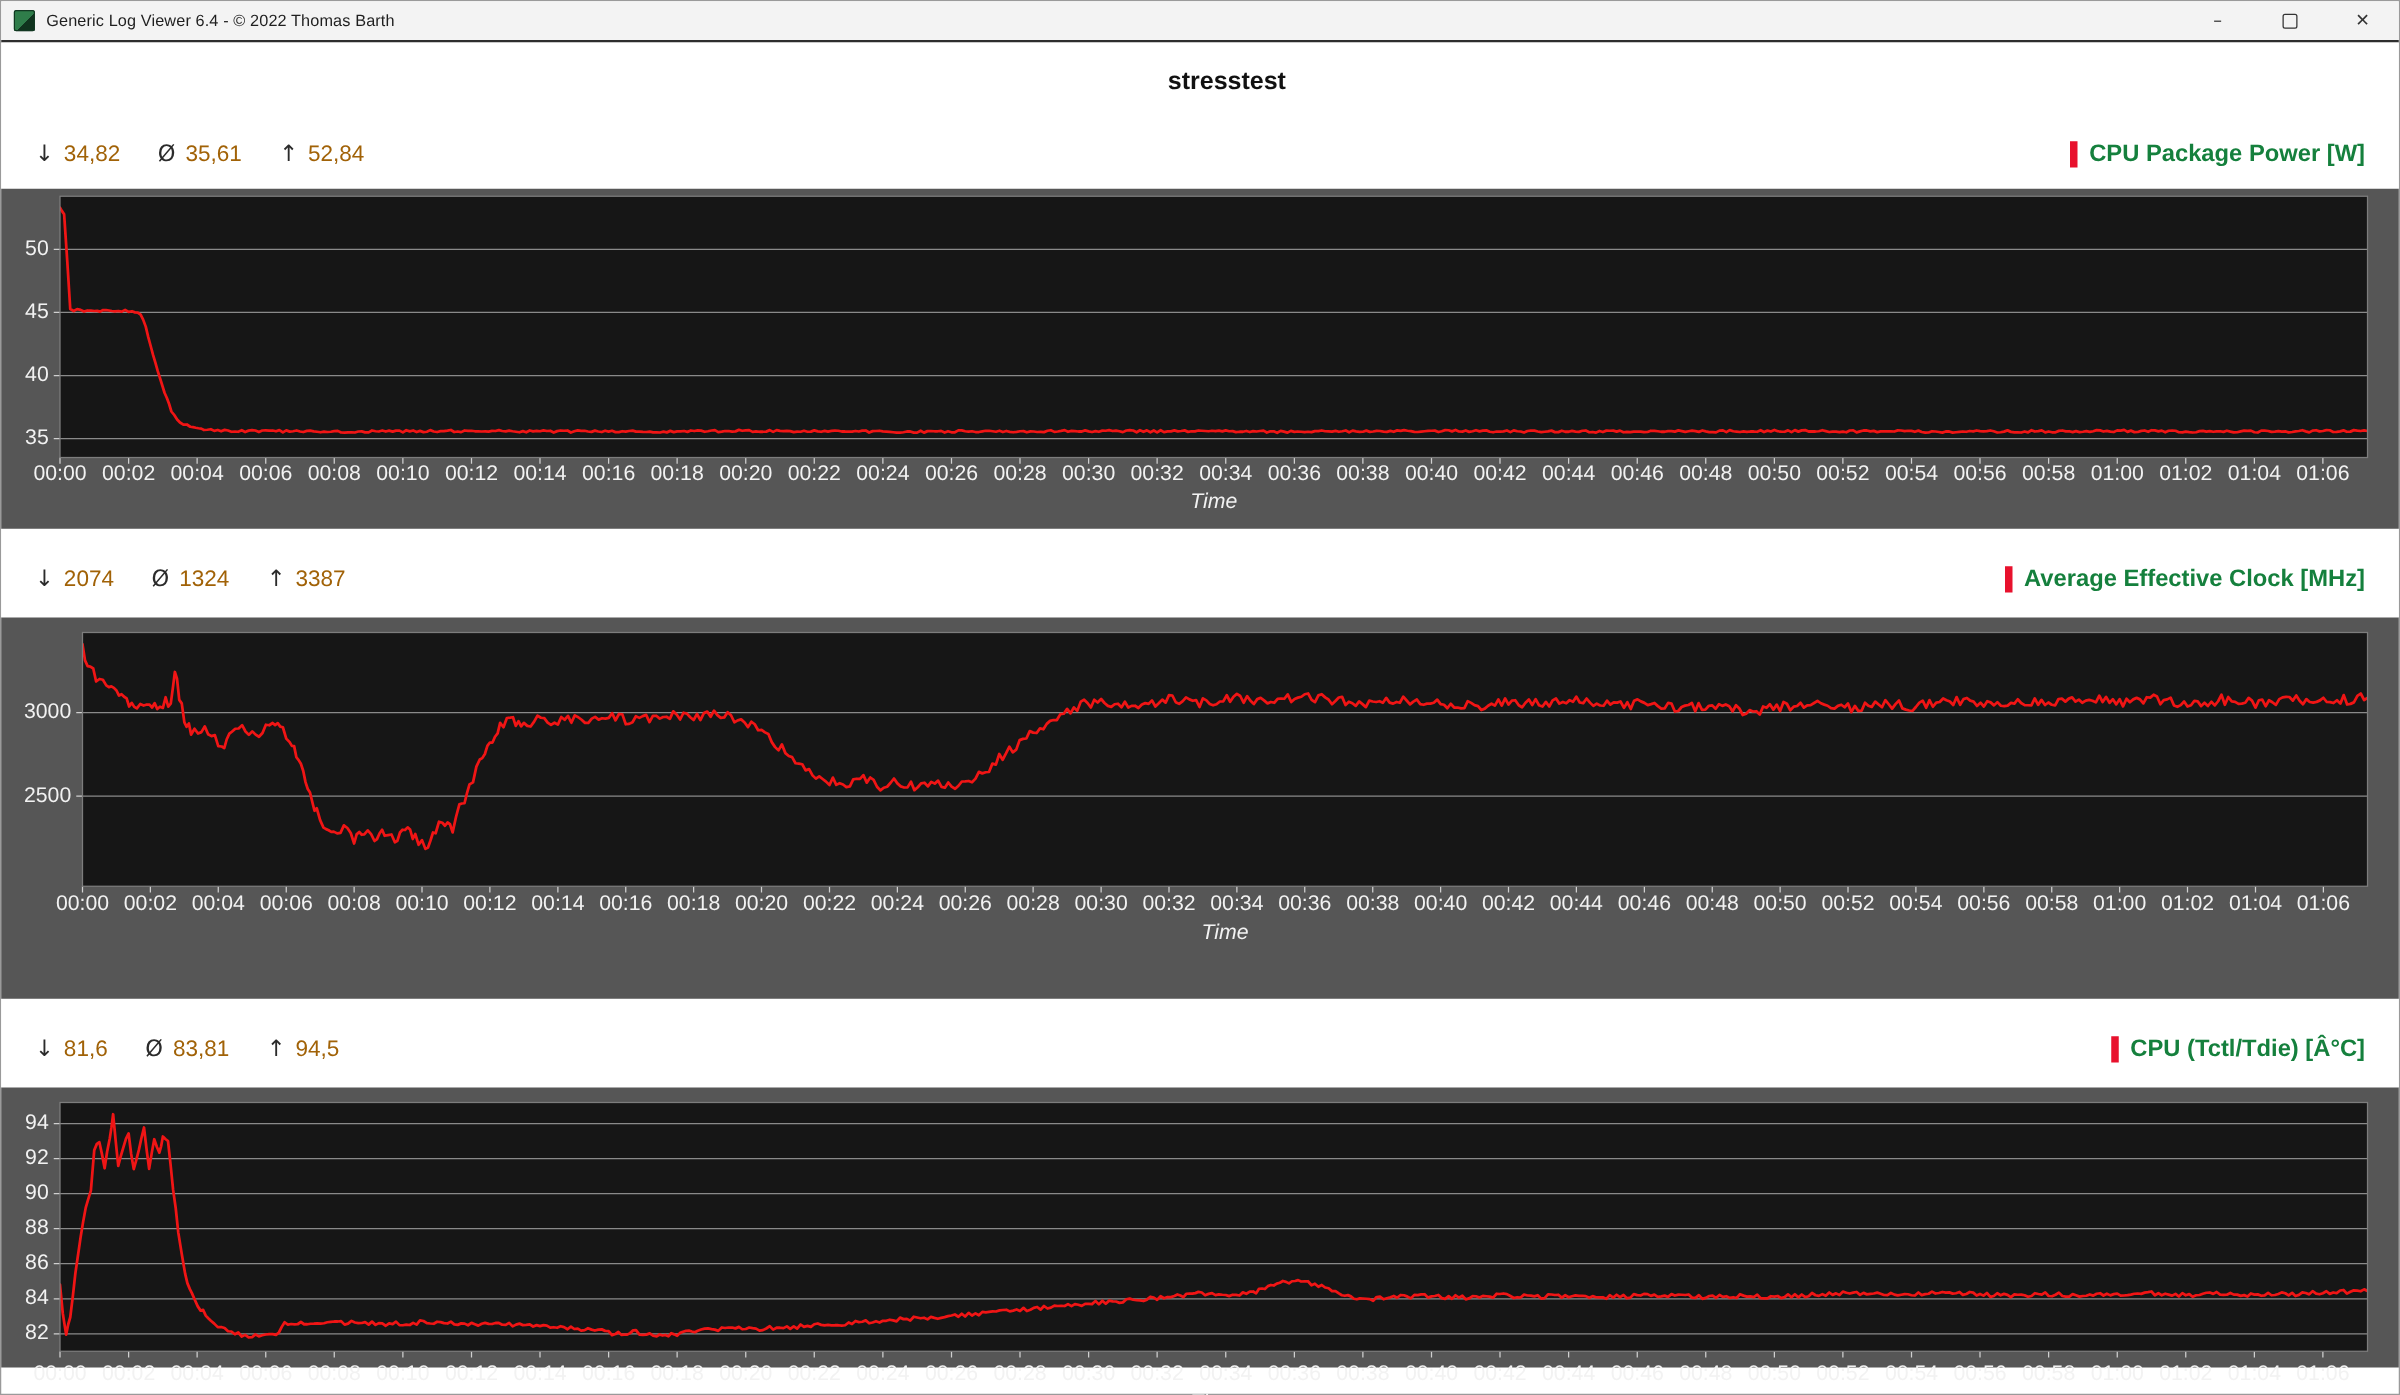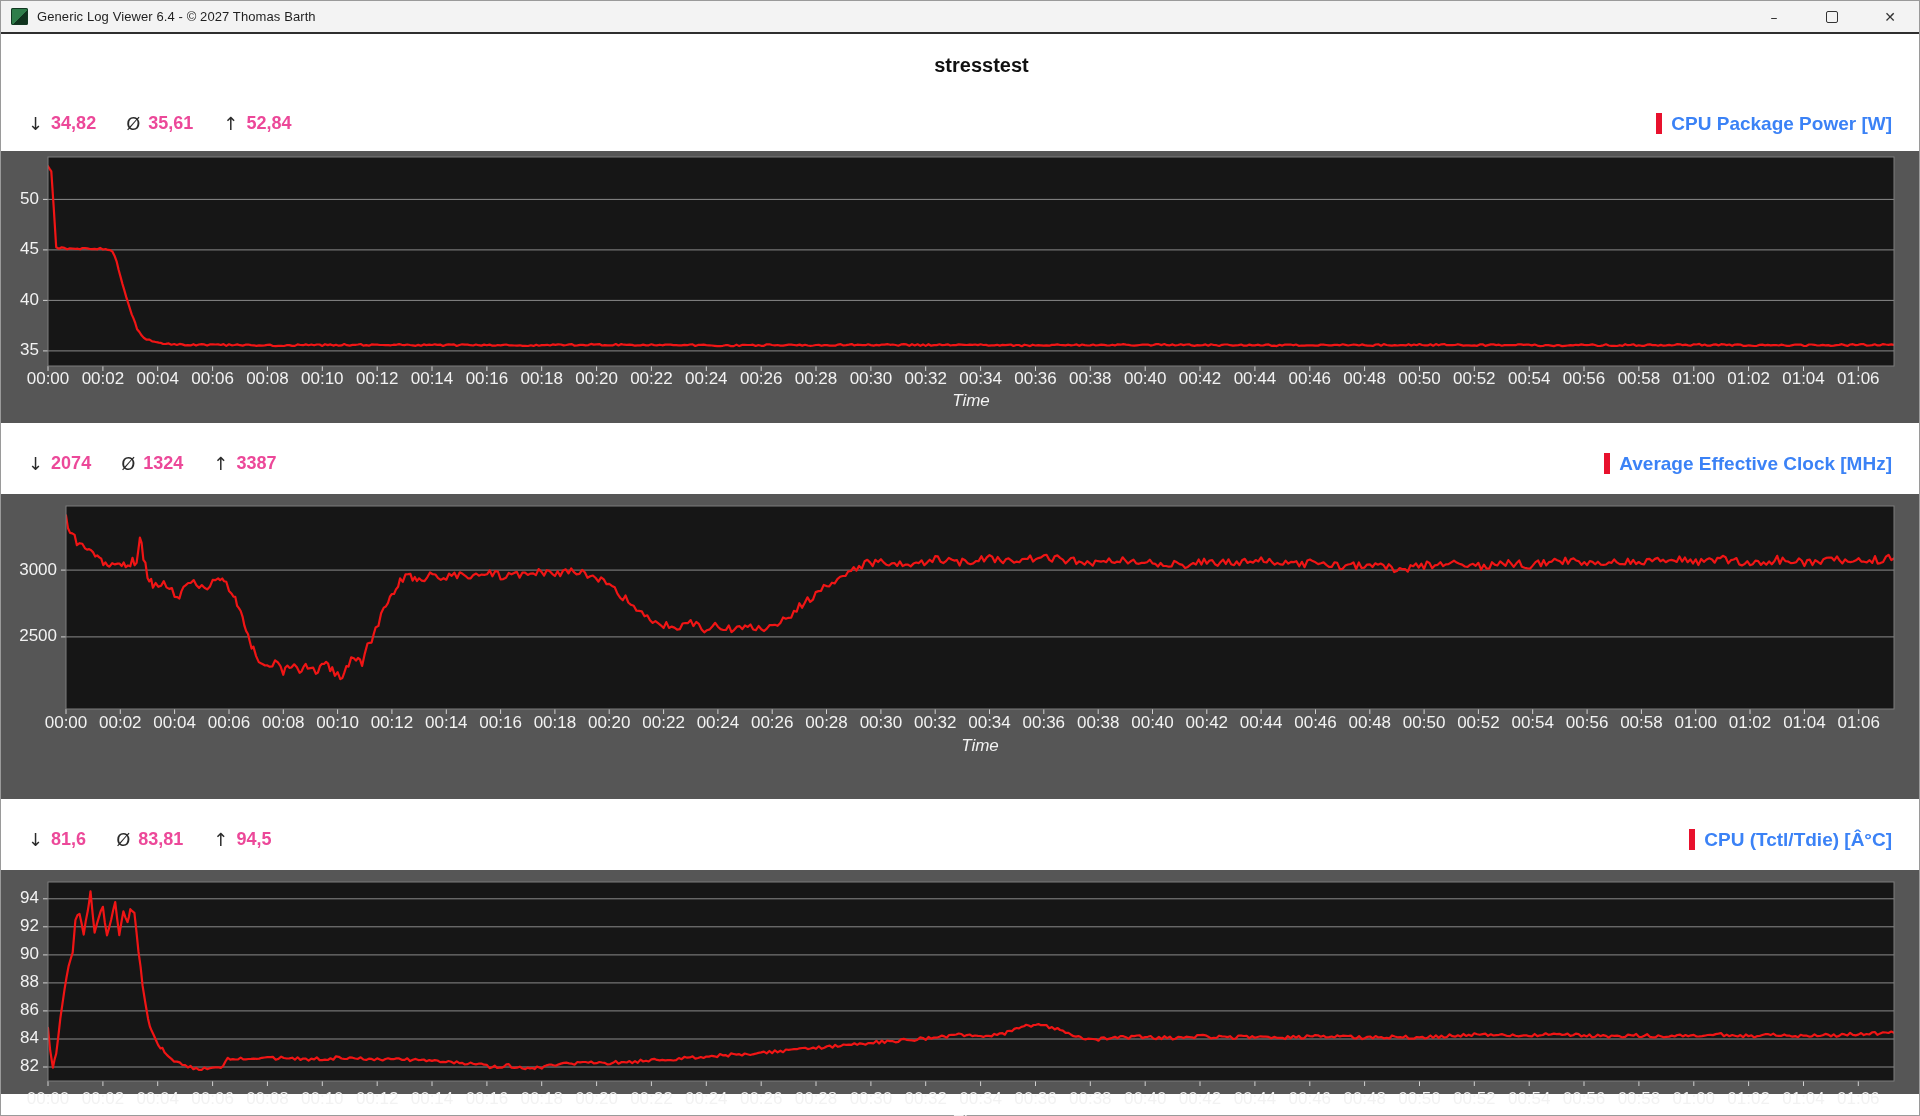--- a/index.html
+++ b/index.html
@@ -18,35 +18,35 @@
   
   .page-header{height:62px;background:#fff;display:flex;align-items:center;justify-content:center;padding-left:43px;}
   .page-title{font-size:20px;font-weight:bold;color:#111;}
   
   .stats-row{background:#fff;display:flex;align-items:center;justify-content:space-between;padding:0 27px;box-sizing:border-box;}
   .stats-row.first{height:55px;}
   .stats-row.mid{height:71px;padding-top:10px;}
   .stats-left{display:flex;align-items:center;gap:30px;}
   .stat{display:flex;align-items:center;gap:8px;font-size:18px;}
   .stat .sym{color:#2b2b2b;font-family:"DejaVu Sans",sans-serif;}
-  .stat .val{color:#ec4899;font-weight:bold;}
+  .stat .val{color:#a16207;}
   .legend{display:flex;align-items:center;gap:9px;}
   .legend-bar{width:6px;height:21px;background:#e8112d;display:inline-block;}
-  .legend-label{font-size:19px;font-weight:bold;color:#3b82f6;}
+  .legend-label{font-size:19px;font-weight:bold;color:#15803d;}
   .panel{background:#565656;position:relative;}
   .panel svg{display:block;}
 </style>
 </head>
 <body>
 
 <div class="window">
 
   <div class="titlebar">
     <span class="app-icon"></span>
-    <span class="title-text">Generic Log Viewer 6.4 - © 2027 Thomas Barth</span>
+    <span class="title-text">Generic Log Viewer 6.4 - © 2022 Thomas Barth</span>
     <div class="win-controls">
       <button class="win-btn">
         <span class="glyph">–</span>
       </button>
       <button class="win-btn">
         <span class="max-box"></span>
       </button>
       <button class="win-btn">
         <span class="glyph">✕</span>
       </button>

